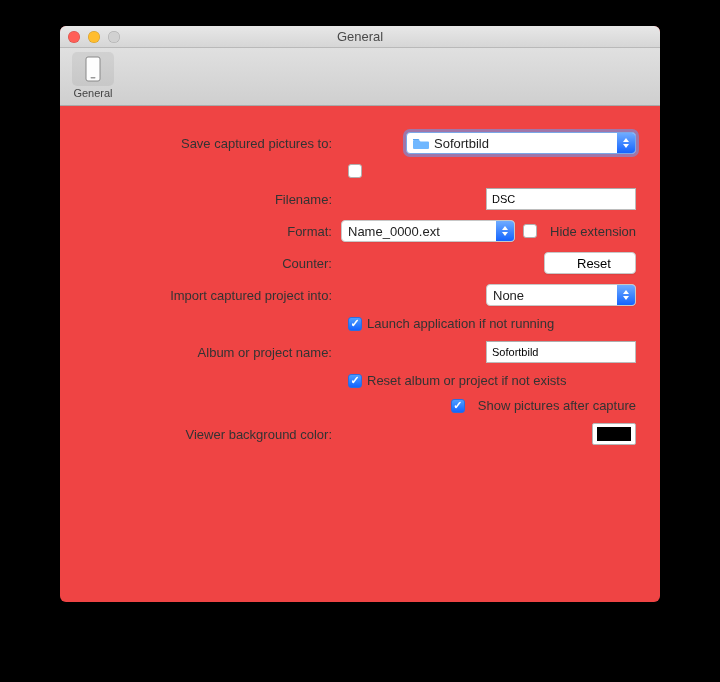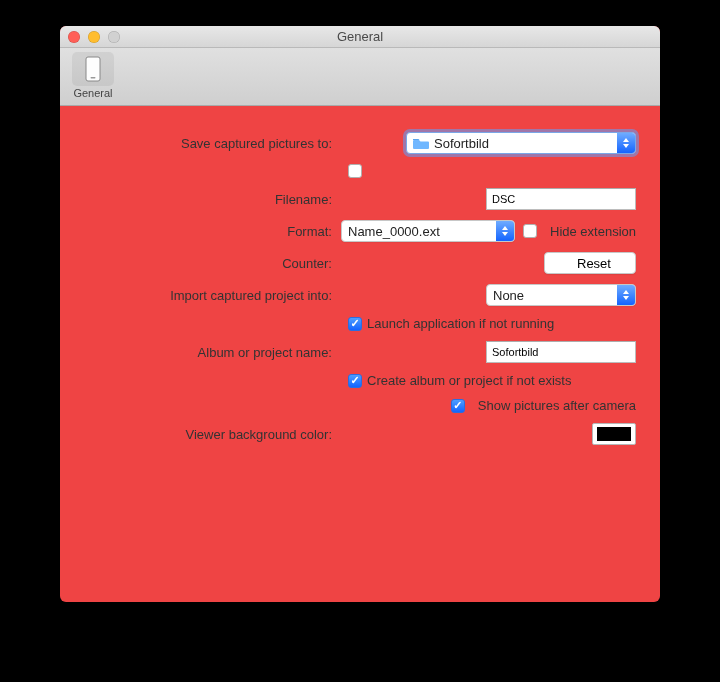--- a/index.html
+++ b/index.html
@@ -283,27 +283,27 @@
     </div>
 
     <div class="row gap-top">
       <div class="lbl">Album or project name:</div>
       <div class="ctrl">
         <input class="txt" style="width: 150px;" value="Sofortbild">
       </div>
     </div>
     <div class="indent">
       <span class="chk on"></span>
-      <span class="chk-label">Create album or project if not exists</span>
+      <span class="chk-label">Reset album or project if not exists</span>
     </div>
 
     <div class="row gap-top">
       <div class="ctrl">
         <span class="chk on"></span>
-        <span class="chk-label">Show pictures after camera</span>
+        <span class="chk-label">Show pictures after capture</span>
       </div>
     </div>
 
     <div class="row gap-top">
       <div class="lbl">Viewer background color:</div>
       <div class="ctrl">
         <div class="color-well">
           <div class="color-chip"></div>
         </div>
       </div>

